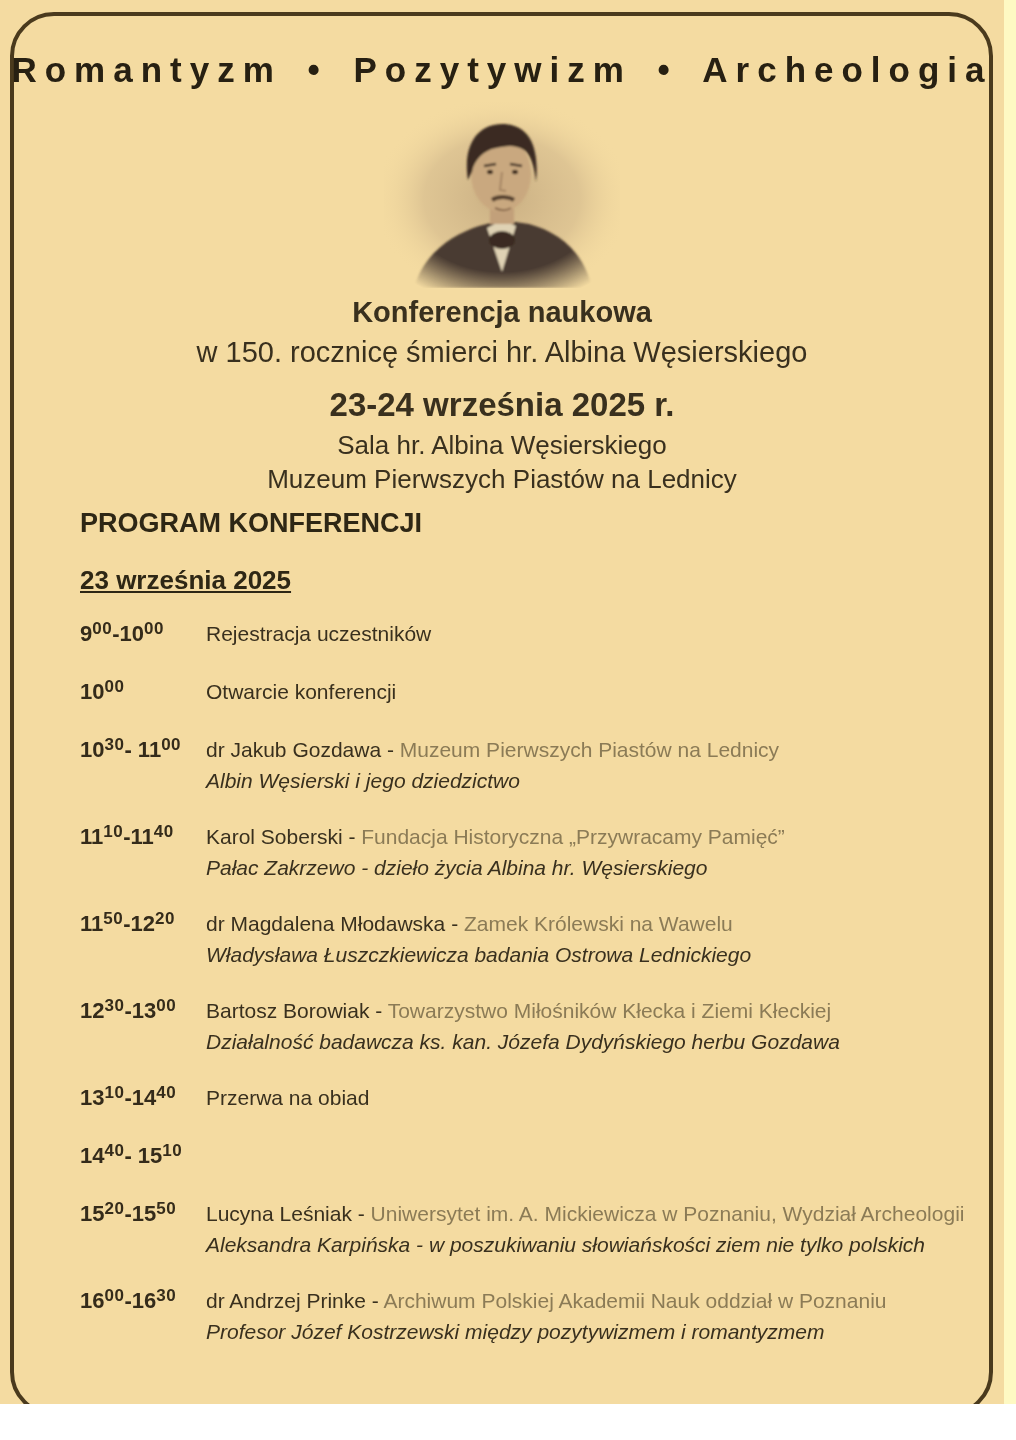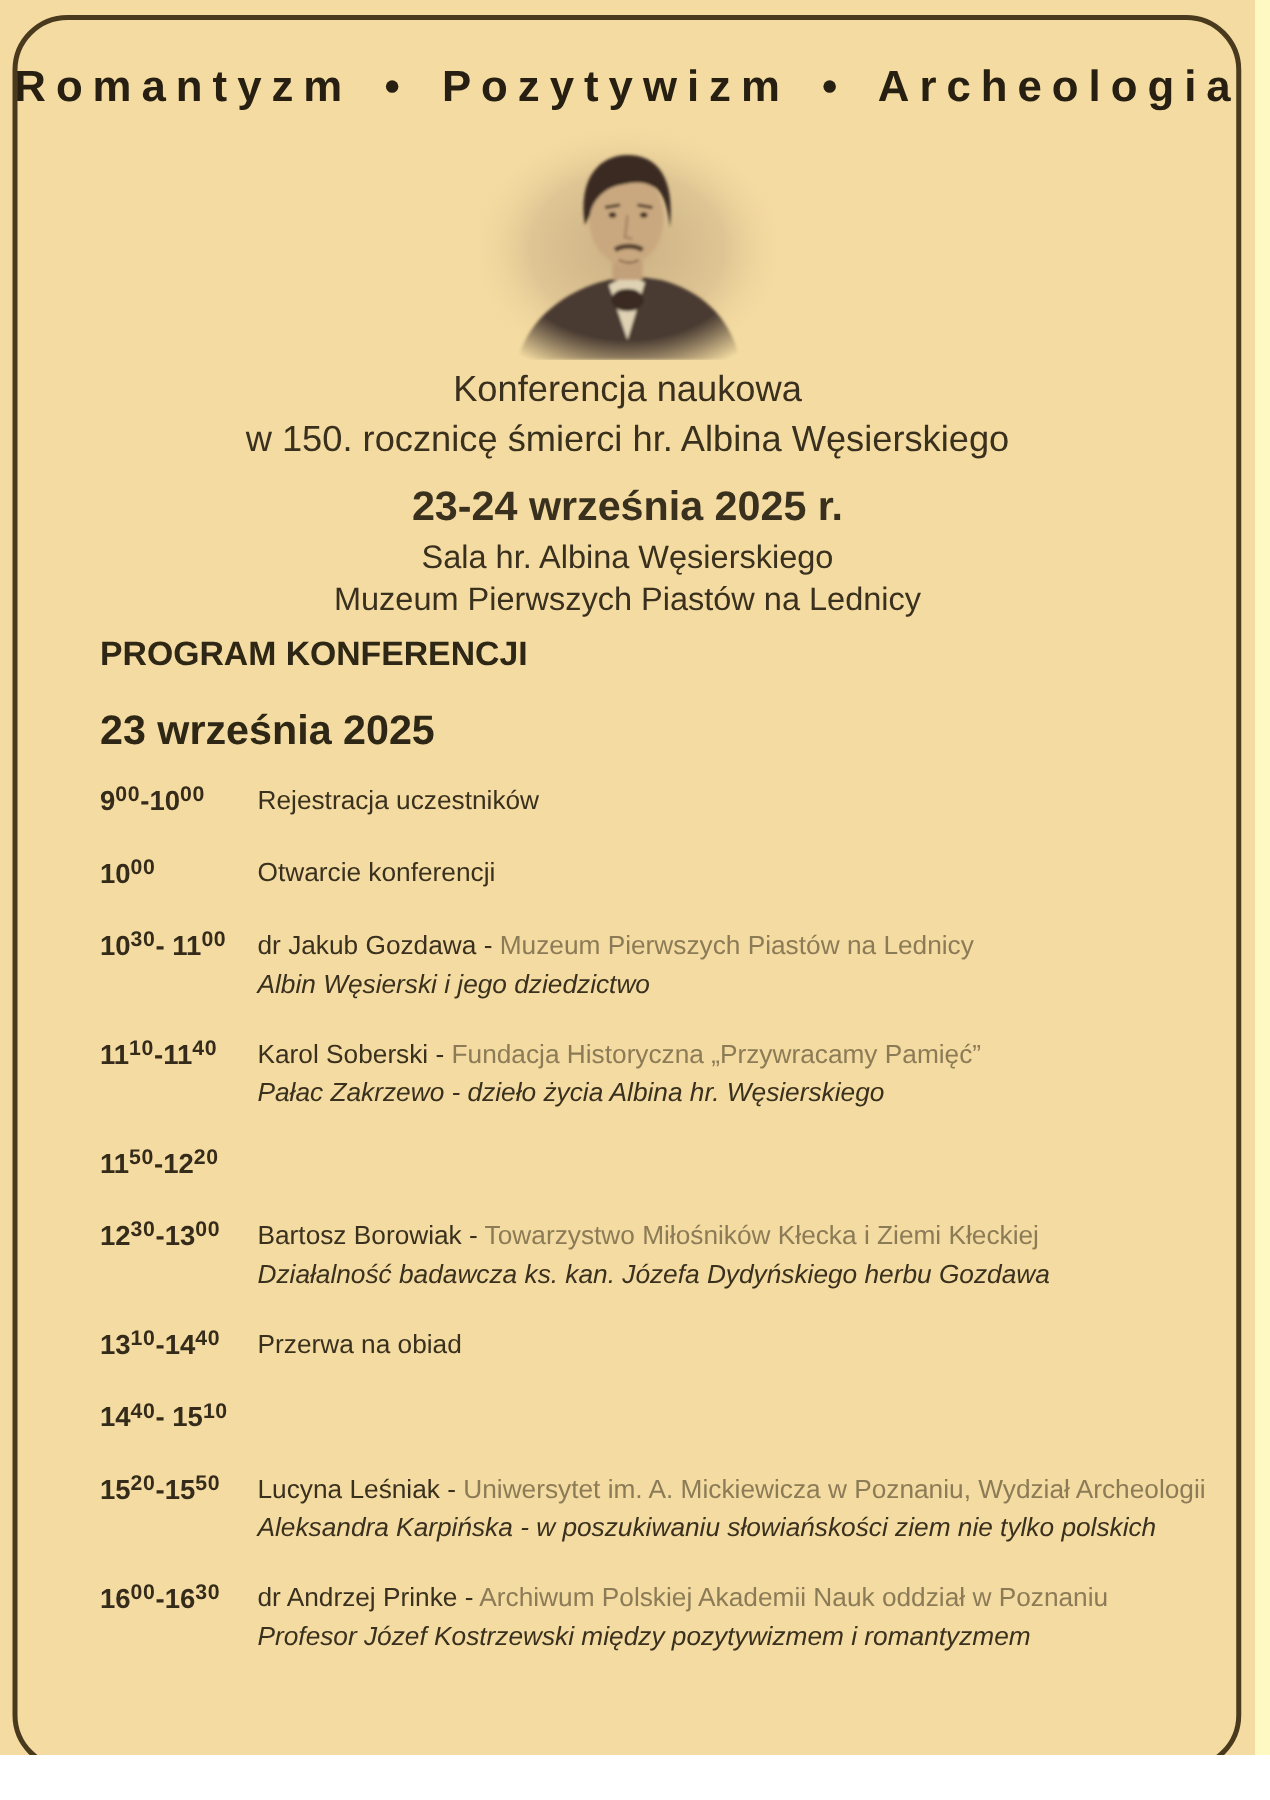--- a/index.html
+++ b/index.html
@@ -10,27 +10,27 @@
          border:4px solid #4A3A1D;border-radius:44px;}
   .inner{position:absolute;left:0;top:0;width:1004px;}
 
   .headline{margin-top:50px;text-align:center;font-weight:bold;font-size:35px;
             letter-spacing:8px;word-spacing:8px;color:#272012;}
 
   .portrait-wrap{width:236px;height:186px;margin:12px auto 0;}
 
   .title-block{text-align:center;color:#39301E;}
   .title-line{font-size:29px;line-height:40px;margin-top:0;}
-  .title-block .first{margin-top:4px;}
+  .title-block .first{margin-top:4px;font-weight:bold;}
   .date-line{font-size:33px;line-height:42px;font-weight:bold;margin-top:12px;color:#39301E;}
   .venue-line{font-size:26px;line-height:34px;color:#39301E;}
   .venue-block{margin-top:2px;}
 
   .program-header{margin:12px 0 0 80px;font-size:27px;font-weight:bold;color:#2E2715;}
-  .day-header{margin:26px 0 0 80px;font-size:33px;font-weight:bold;color:#2E2715;}
+  .day-header{margin:26px 0 0 80px;font-size:26px;font-weight:bold;color:#2E2715;text-decoration:underline;}
 
   .schedule{margin:22px 28px 0 80px;}
   .row{display:flex;margin-bottom:25px;}
   .time{flex:0 0 126px;font-size:22px;font-weight:bold;color:#342B1A;
         line-height:31px;white-space:pre-wrap;}
   .time .sup{font-size:17px;position:relative;top:-7px;letter-spacing:0.5px;}
   .content{flex:1;font-size:21px;line-height:31px;color:#39301E;}
   .seg-speaker,.seg-normal{color:#39301E;}
   .seg-affiliation{color:#8B7B56;}
   .seg-title{font-style:italic;color:#39301E;text-align:center;}
@@ -120,20 +120,24 @@
         </div>
         <div class="row">
           <div class="time"><span>11</span><span class="sup">10</span><span>-</span><span>11</span><span class="sup">40</span></div>
           <div class="content">
             <div class="line"><span class="seg seg-speaker">Karol Soberski - </span><span class="seg seg-affiliation">Fundacja Historyczna „Przywracamy Pamięć”</span></div>
             <div class="line"><span class="seg seg-title">Pałac Zakrzewo - dzieło życia Albina hr. Węsierskiego</span></div>
           </div>
         </div>
         <div class="row">
           <div class="time"><span>11</span><span class="sup">50</span><span>-</span><span>12</span><span class="sup">20</span></div>
+          <div class="content">
+            <div class="line"><span class="seg seg-speaker">dr Magdalena Młodawska - </span><span class="seg seg-affiliation">Zamek Królewski na Wawelu</span></div>
+            <div class="line"><span class="seg seg-title">Władysława Łuszczkiewicza badania Ostrowa Lednickiego</span></div>
+          </div>
         </div>
         <div class="row">
           <div class="time"><span>12</span><span class="sup">30</span><span>-</span><span>13</span><span class="sup">00</span></div>
           <div class="content">
             <div class="line"><span class="seg seg-speaker">Bartosz Borowiak - </span><span class="seg seg-affiliation">Towarzystwo Miłośników Kłecka i Ziemi Kłeckiej</span></div>
             <div class="line"><span class="seg seg-title">Działalność badawcza ks. kan. Józefa Dydyńskiego herbu Gozdawa</span></div>
           </div>
         </div>
         <div class="row">
           <div class="time"><span>13</span><span class="sup">10</span><span>-</span><span>14</span><span class="sup">40</span></div>

